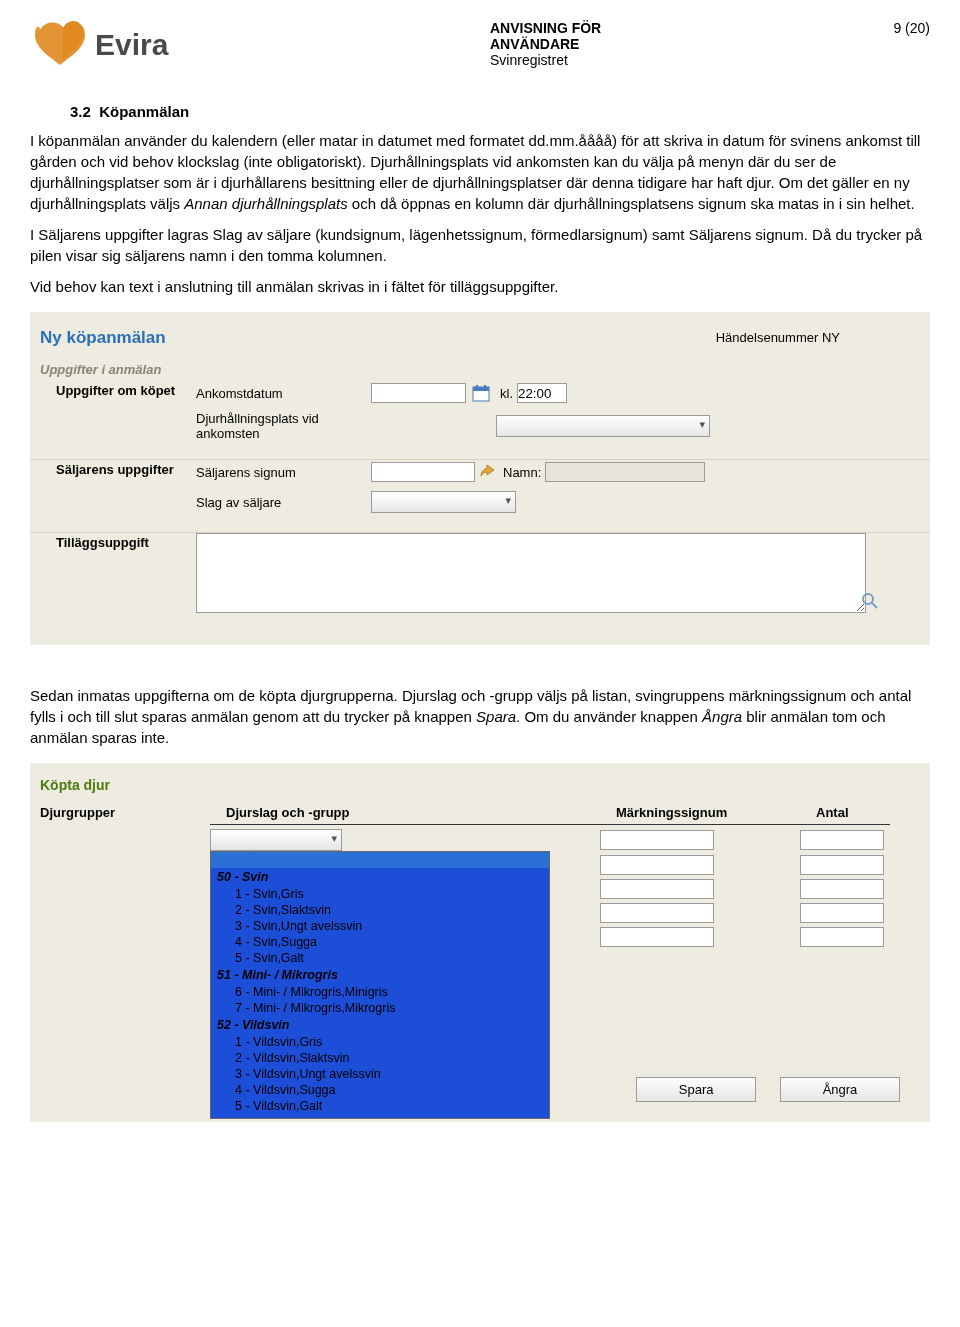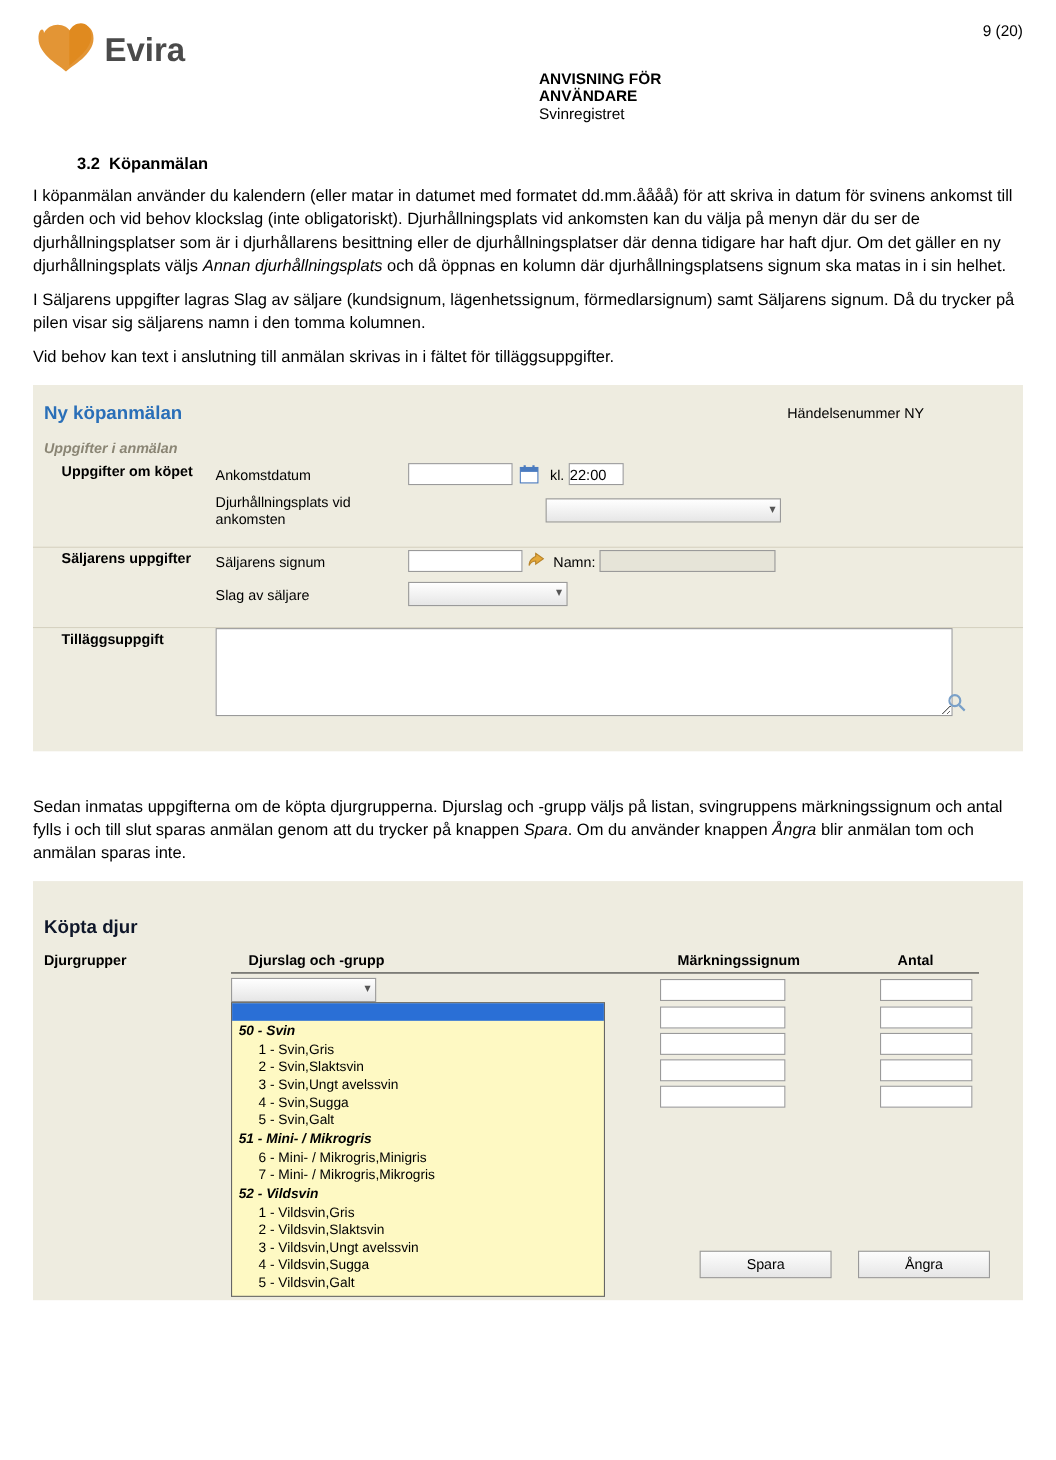--- a/index.html
+++ b/index.html
@@ -7,21 +7,21 @@
     font-family: Arial, Helvetica, sans-serif;
     font-size: 14px;
     background: #fff;
     color: #000;
     width: 960px;
     margin: 0 auto;
     padding: 20px 30px;
   }
   .header { display: flex; align-items: flex-start; margin-bottom: 30px; }
   .logo { width: 200px; }
-  .header-title { flex: 1; padding-left: 260px; margin-top: 43px; }
+  .header-title { flex: 1; padding-left: 260px; }
   .header-title .bold { font-weight: bold; font-size: 14px; }
   .page-num { font-size: 14px; padding-left: 60px; }
   .section-num { font-weight: bold; margin: 20px 0 10px 40px; font-size: 15px; }
   .body-text { margin: 10px 0; line-height: 1.4; font-size: 15px; }
   .form-panel { background: #eeece0; padding: 10px 0 20px 0; margin-top: 15px; }
   .form-title { color: #2a6fb8; font-weight: bold; font-size: 17px; padding: 6px 10px; display: inline-block; }
   .event-num { float: right; padding: 8px 90px 0 0; font-size: 13px; }
   .event-num .bold { font-weight: normal; }
   .sub-head { color: #8a8574; font-weight: bold; font-size: 13px; padding: 8px 10px 4px 10px; font-style: italic; }
   .section-block { padding: 0 10px 12px 10px; border-bottom: 1px solid #d6d2c1; display: flex; }
@@ -40,37 +40,37 @@
   .sel.w2 { width: 214px; }
   .sel::after { content: "▾"; position: absolute; right: 4px; top: 2px; font-size: 11px; color: #555; }
   .cal-icon { width: 18px; height: 18px; display: inline-block; margin: 0 6px; }
   .cal-icon svg { width: 18px; height: 18px; }
   .arrow-icon { width: 16px; height: 16px; display: inline-block; margin: 0 4px; color: #d89c2a; }
   .mag-icon { width: 16px; height: 16px; display: inline-block; margin-left: 6px; color: #7a9fc6; position: relative; top: 60px; right: 10px; }
   .textarea-wrap { display: flex; align-items: flex-start; }
   textarea.tA { border: 1px solid #9a9a9a; background: #fff; width: 670px; height: 80px; resize: both; }
   .ml { margin-left: 4px; }
   .form-panel2 { background: #eeece0; padding: 10px 0 10px 0; margin-top: 15px; position: relative; }
-  .sub-head2 { color: #0f172a; font-weight: bold; font-size: 17px; padding: 4px 10px; margin-top: 18px; }
+  .sub-head2 { color: #4d7c0f; font-weight: bold; font-size: 14px; padding: 4px 10px; }
   .table-head { display: flex; padding: 8px 10px 4px 10px; font-weight: bold; font-size: 13px; }
   .col1 { width: 186px; }
   .col2 { width: 390px; }
   .col3 { width: 200px; }
   .col4 { width: 100px; }
   .hr { border-top: 1px solid #333; margin: 0 0 4px 180px; width: 680px; }
   .grid-rows { padding: 0 10px; }
   .grid-row { display: flex; align-items: center; margin-bottom: 4px; }
   .grid-row .col1b { width: 170px; }
   .grid-row .col2b { width: 390px; position: relative; }
   .grid-row .col3b { width: 200px; }
   .grid-row .col4b { width: 100px; }
   .sel3 { border: 1px solid #9a9a9a; background: linear-gradient(#fff,#e6e6e6); height: 22px; width: 132px; position: relative; }
   .sel3::after { content: "▾"; position: absolute; right: 4px; top: 2px; font-size: 11px; color: #555; }
   .dropdown-pop {
-    position: absolute; top: 22px; left: 0; width: 340px; background: #fef9c3;
+    position: absolute; top: 22px; left: 0; width: 340px; background: #1d4ed8;
     border: 1px solid #666; font-size: 12.5px; z-index: 5; padding-bottom: 4px;
   }
   .dropdown-pop .top-blue { background: #2a6fd6; height: 16px; }
   .dropdown-pop .grp { font-weight: bold; font-style: italic; padding: 2px 6px; }
   .dropdown-pop .opt { padding: 1px 6px 1px 24px; }
   .btns { text-align: right; padding: 0 30px 10px 0; margin-top: 130px; }
   .btn {
     display: inline-block; border: 1px solid #999; background: linear-gradient(#fdfdfd,#e6e6e6);
     padding: 4px 0; width: 120px; text-align: center; font-size: 13px; margin-left: 20px;
   }

